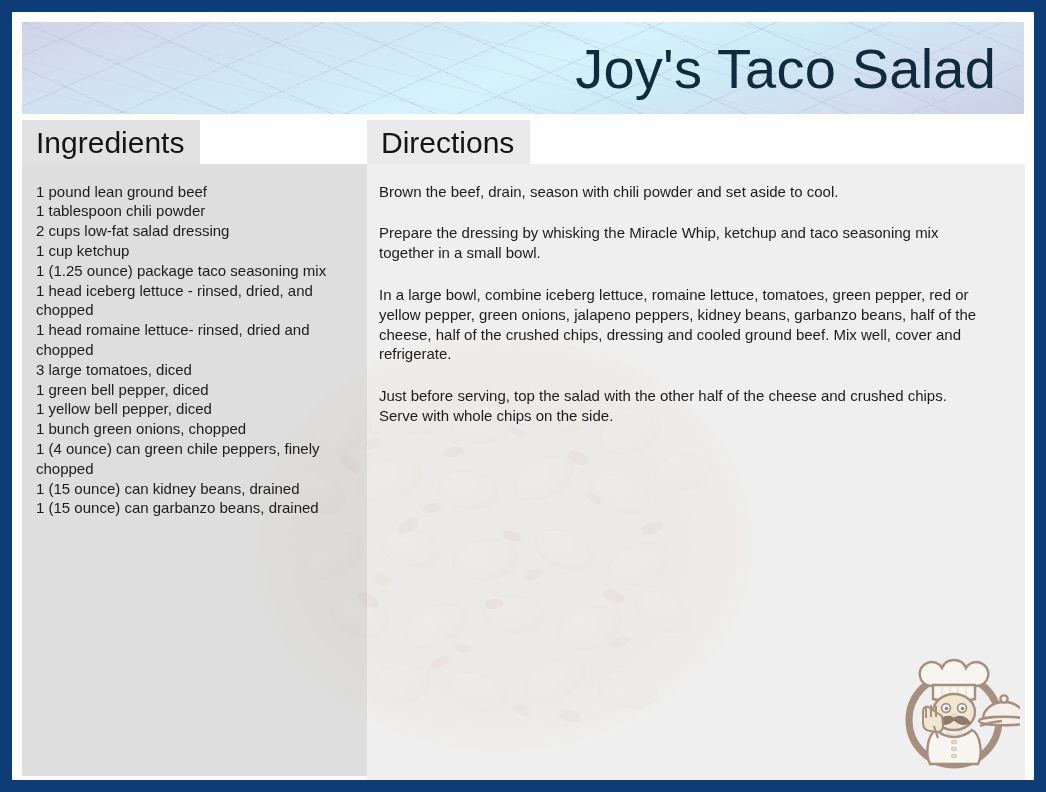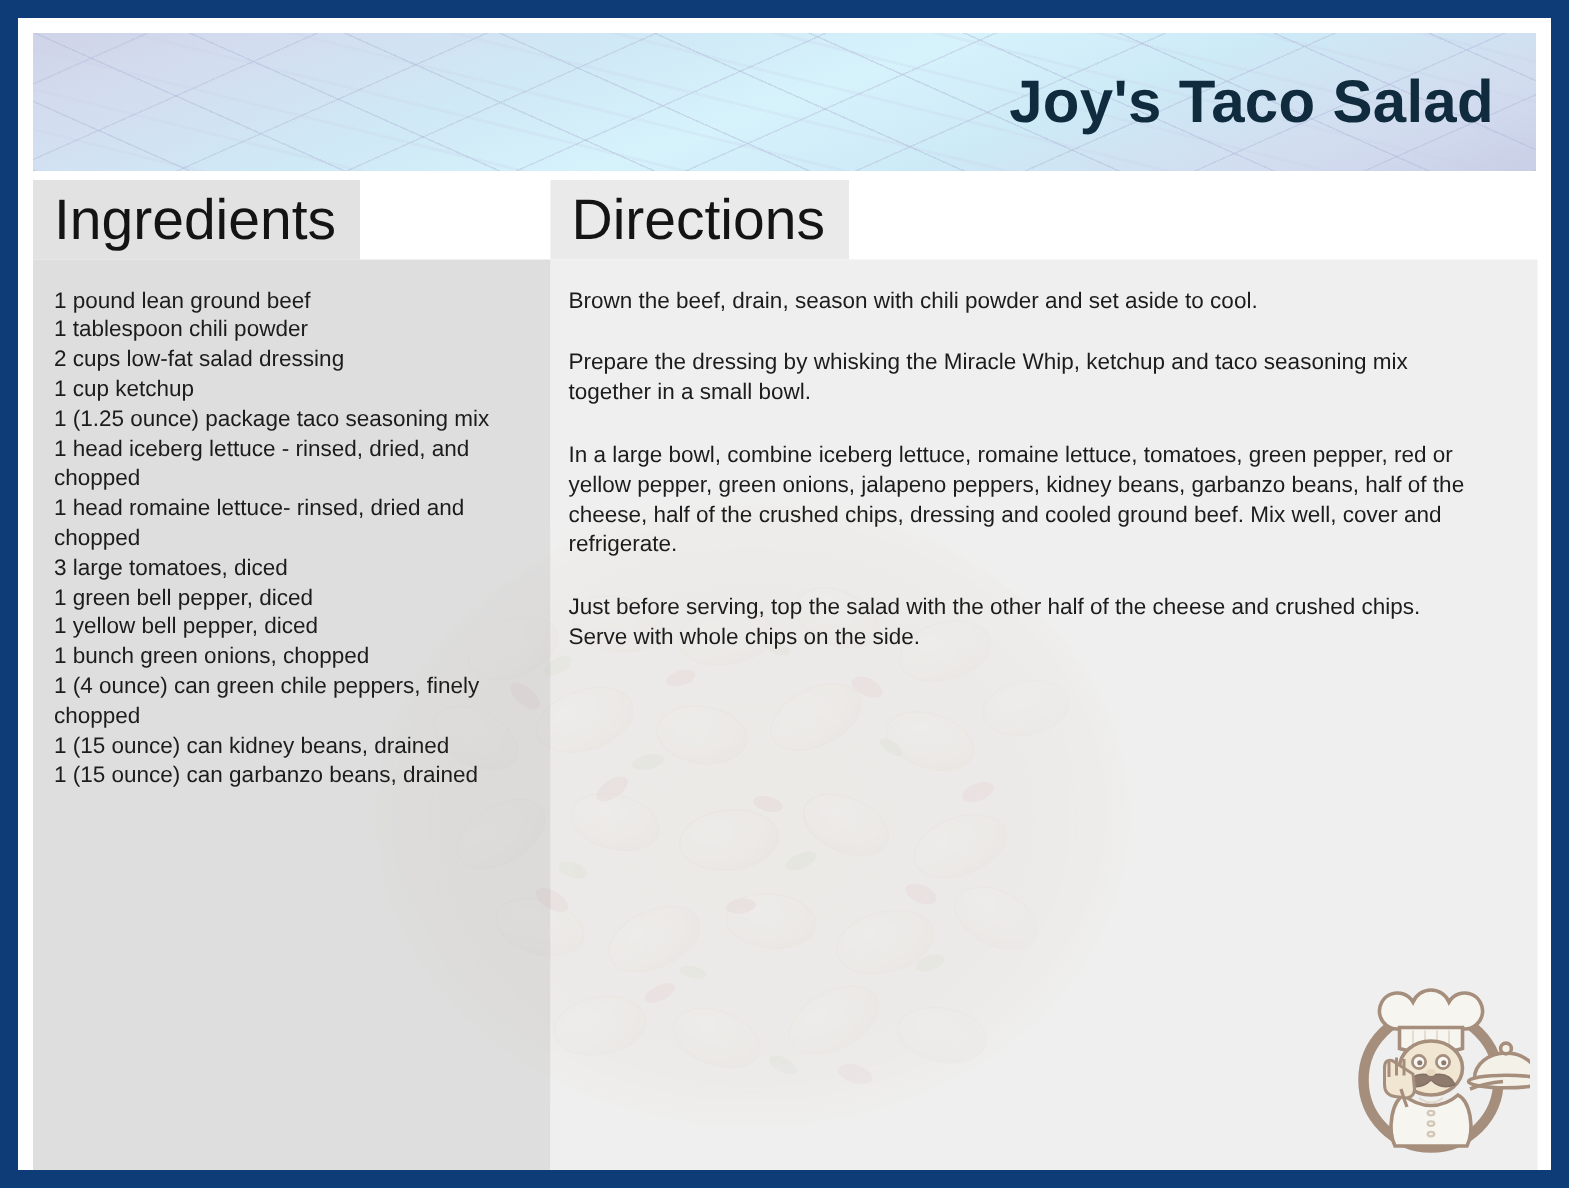--- a/index.html
+++ b/index.html
@@ -66,22 +66,22 @@
       linear-gradient(160deg,
         #cfd3e8 0%, #d3dcef 12%, #cfeaf6 34%,
         #d6f2fb 50%, #cdeaf7 66%, #d2dcef 86%, #c9cfe6 100%);
     display: flex;
     align-items: center;
     justify-content: flex-end;
     overflow: hidden;
   }
 
   .recipe-title {
-    font-size: 40px;
-    font-weight: 700;
+    font-size: 56px;
+    font-weight: 400;
     color: #0f2b3d;
     letter-spacing: 0.2px;
     padding-right: 28px;
     white-space: nowrap;
   }
 
   
   .columns {
     position: absolute;
     left: 0;
@@ -97,21 +97,21 @@
   }
 
   .col-ingredients { left: 10px;  width: 345px; }
   .col-directions  { left: 355px; width: 658px; }
 
   .section-tab {
     position: relative;
     display: inline-block;
     background: #e2e2e2;
     padding: 6px 16px 4px 14px;
-    font-size: 38px;
+    font-size: 30px;
     font-weight: 400;
     color: #141414;
     line-height: 1.12;
     white-space: nowrap;
   }
 
   .col-directions .section-tab { background: #eaeaea; }
 
   .panel-body {
     position: relative;

